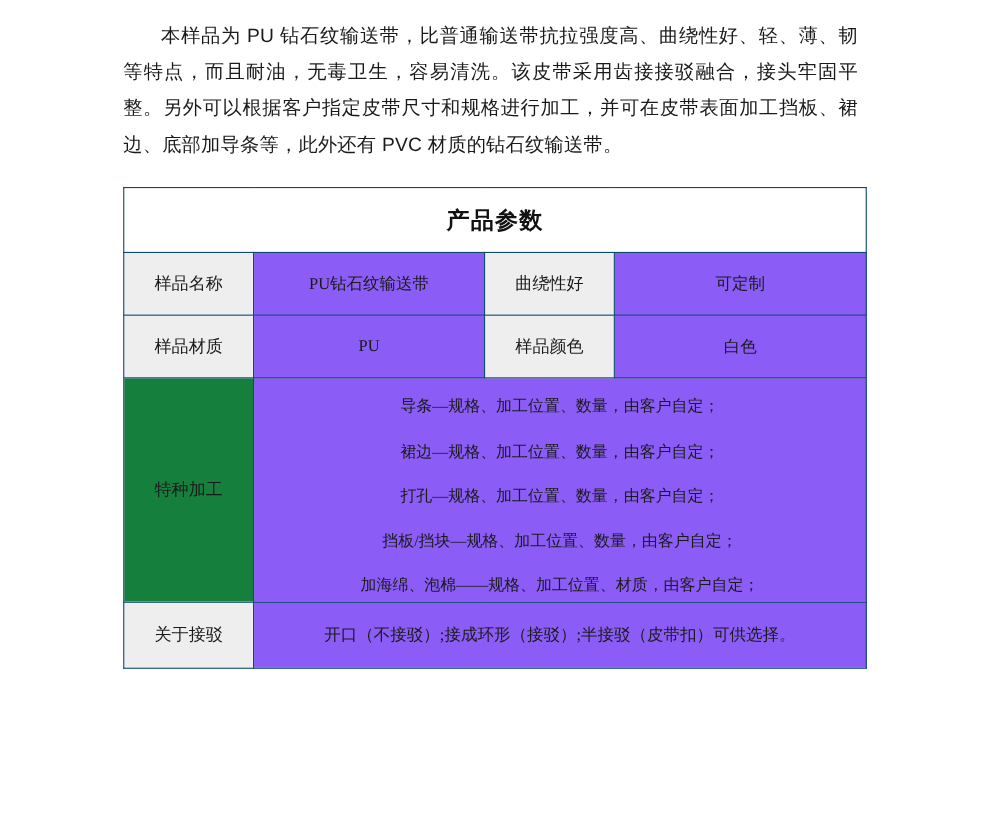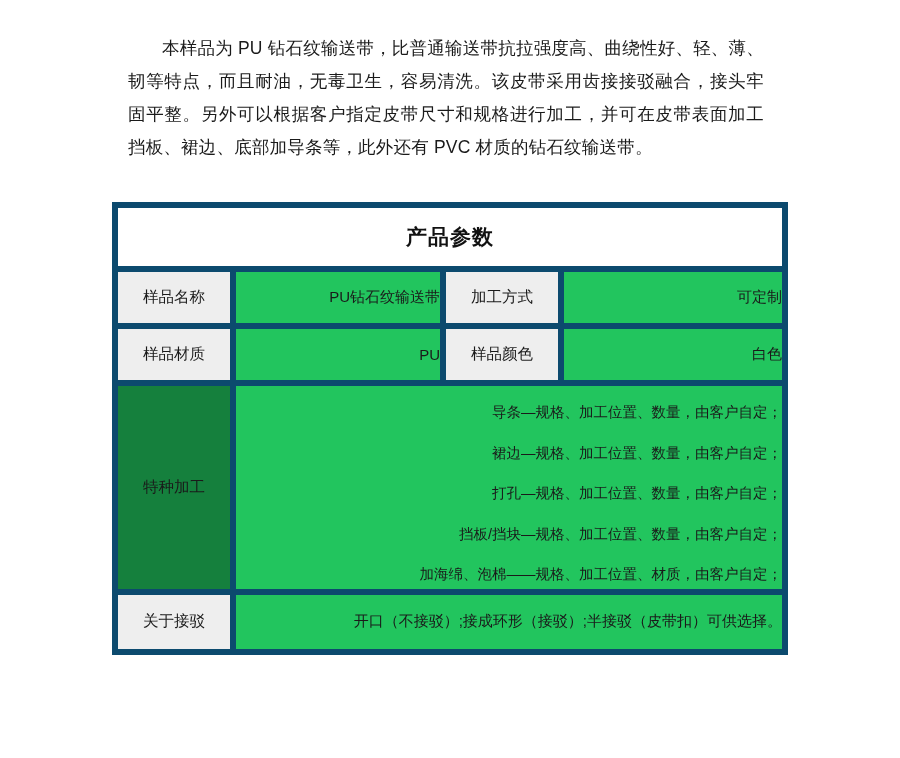--- a/index.html
+++ b/index.html
@@ -15,21 +15,21 @@
     -webkit-font-smoothing: antialiased;
   }
   .page {
     position: relative;
     width: 900px;
     height: 758px;
     box-sizing: border-box;
     padding: 0;
   }
   .intro {
-    margin: 16px;
+    margin: 0;
     padding: 16px 120px 0 112px;
     font-size: 17.5px;
     line-height: 33px;
     text-align: justify;
     text-justify: inter-ideograph;
     letter-spacing: 0.2px;
   }
   .intro .indent {
     display: inline-block;
     width: 34px;
@@ -37,46 +37,47 @@
   .table-wrap {
     padding: 22px 112px 0 112px;
   }
   table.spec {
     width: 676px;
     border-collapse: collapse;
     border: 1px solid #9a9a9a;
     table-layout: fixed;
   }
   table.spec td {
-    border: 6px solid #0c4a6e;
+    border: 1px solid #0c4a6e;
     padding: 0;
     vertical-align: middle;
   }
   .title-cell {
     text-align: center;
     font-size: 21px;
     font-weight: bold;
     letter-spacing: 1px;
     height: 58px;
     color: #111;
   }
   .label-cell {
     background: #eeeeee;
     text-align: center;
     font-size: 15.5px;
     color: #1a1a1a;
     width: 118px;
     font-weight: normal;
   }
   .value-cell {
-    background: #22c55e;
-    text-align: right;
+    background: #8b5cf6;
+    text-align: center;
     font-size: 15px;
     color: #1a1a1a;
     padding-left: 12px;
+    font-family: Liberation Serif, serif;
   }
   .row-h {
     height: 57px;
   }
   .row-h2 {
     height: 60px;
   }
   .special-label {
     background: #15803d;
     text-align: center;
@@ -118,21 +119,21 @@
         <col class="w-label2">
         <col>
       </colgroup>
       <tbody>
         <tr>
           <td class="title-cell" colspan="4">产品参数</td>
         </tr>
         <tr class="row-h">
           <td class="label-cell">样品名称</td>
           <td class="value-cell">PU钻石纹输送带</td>
-          <td class="label-cell">加工方式</td>
+          <td class="label-cell">曲绕性好</td>
           <td class="value-cell">可定制</td>
         </tr>
         <tr class="row-h">
           <td class="label-cell">样品材质</td>
           <td class="value-cell">PU</td>
           <td class="label-cell">样品颜色</td>
           <td class="value-cell">白色</td>
         </tr>
         <tr>
           <td class="special-label">特种加工</td>

